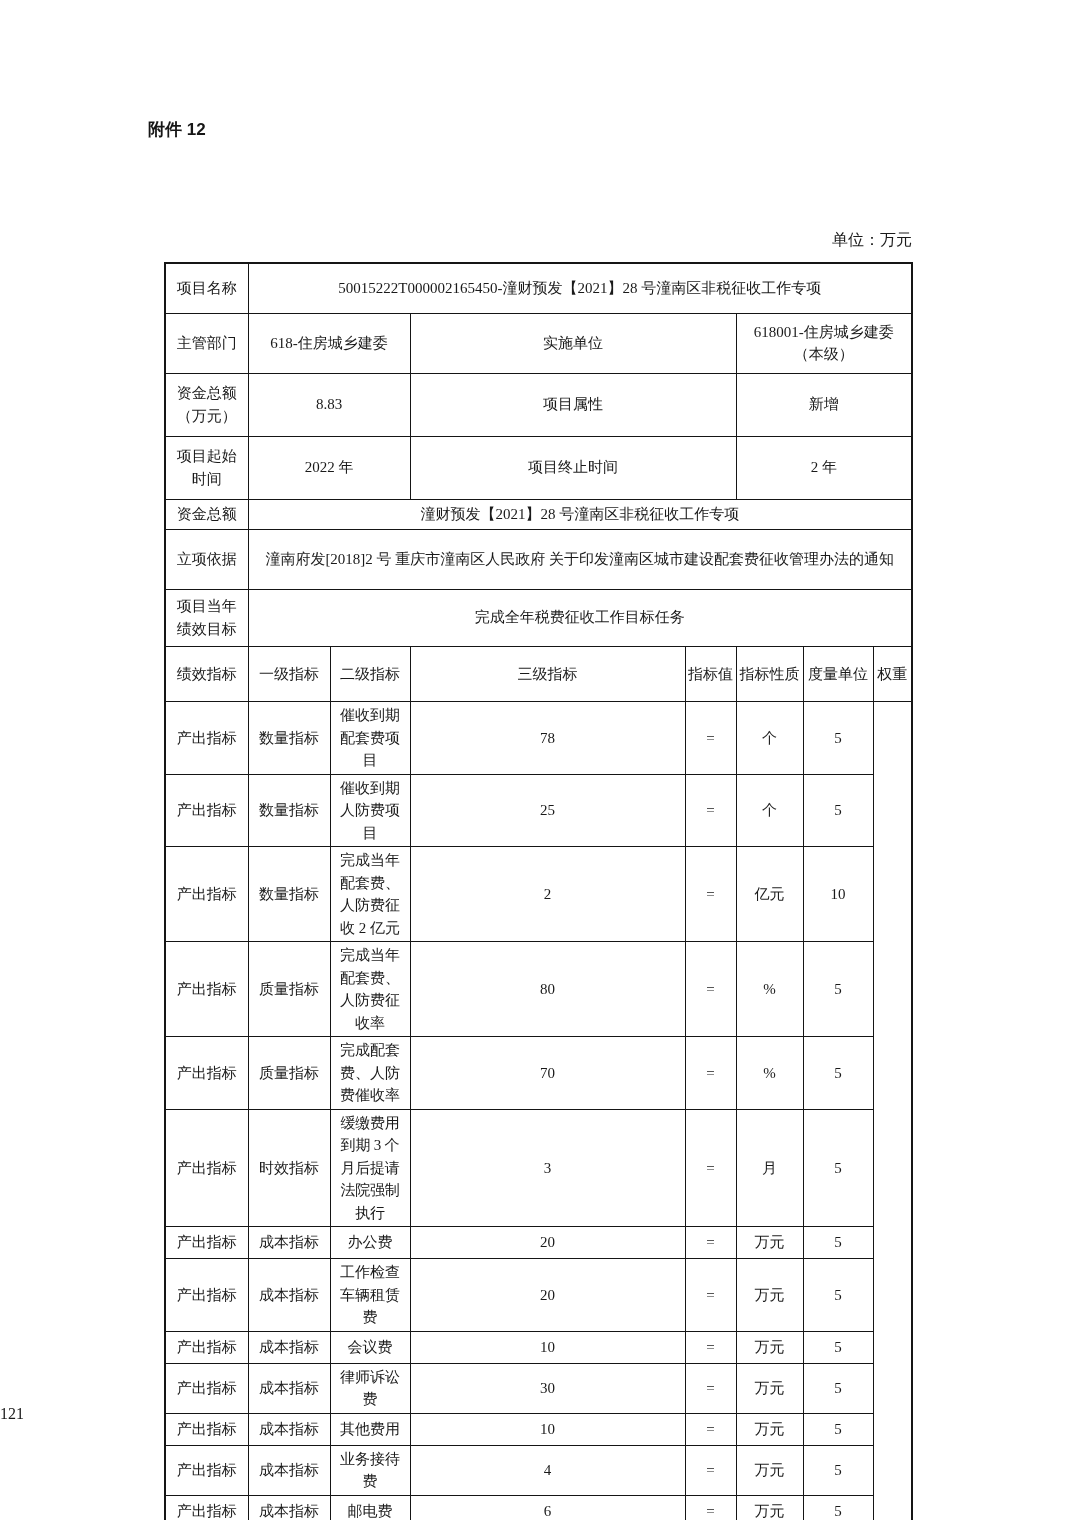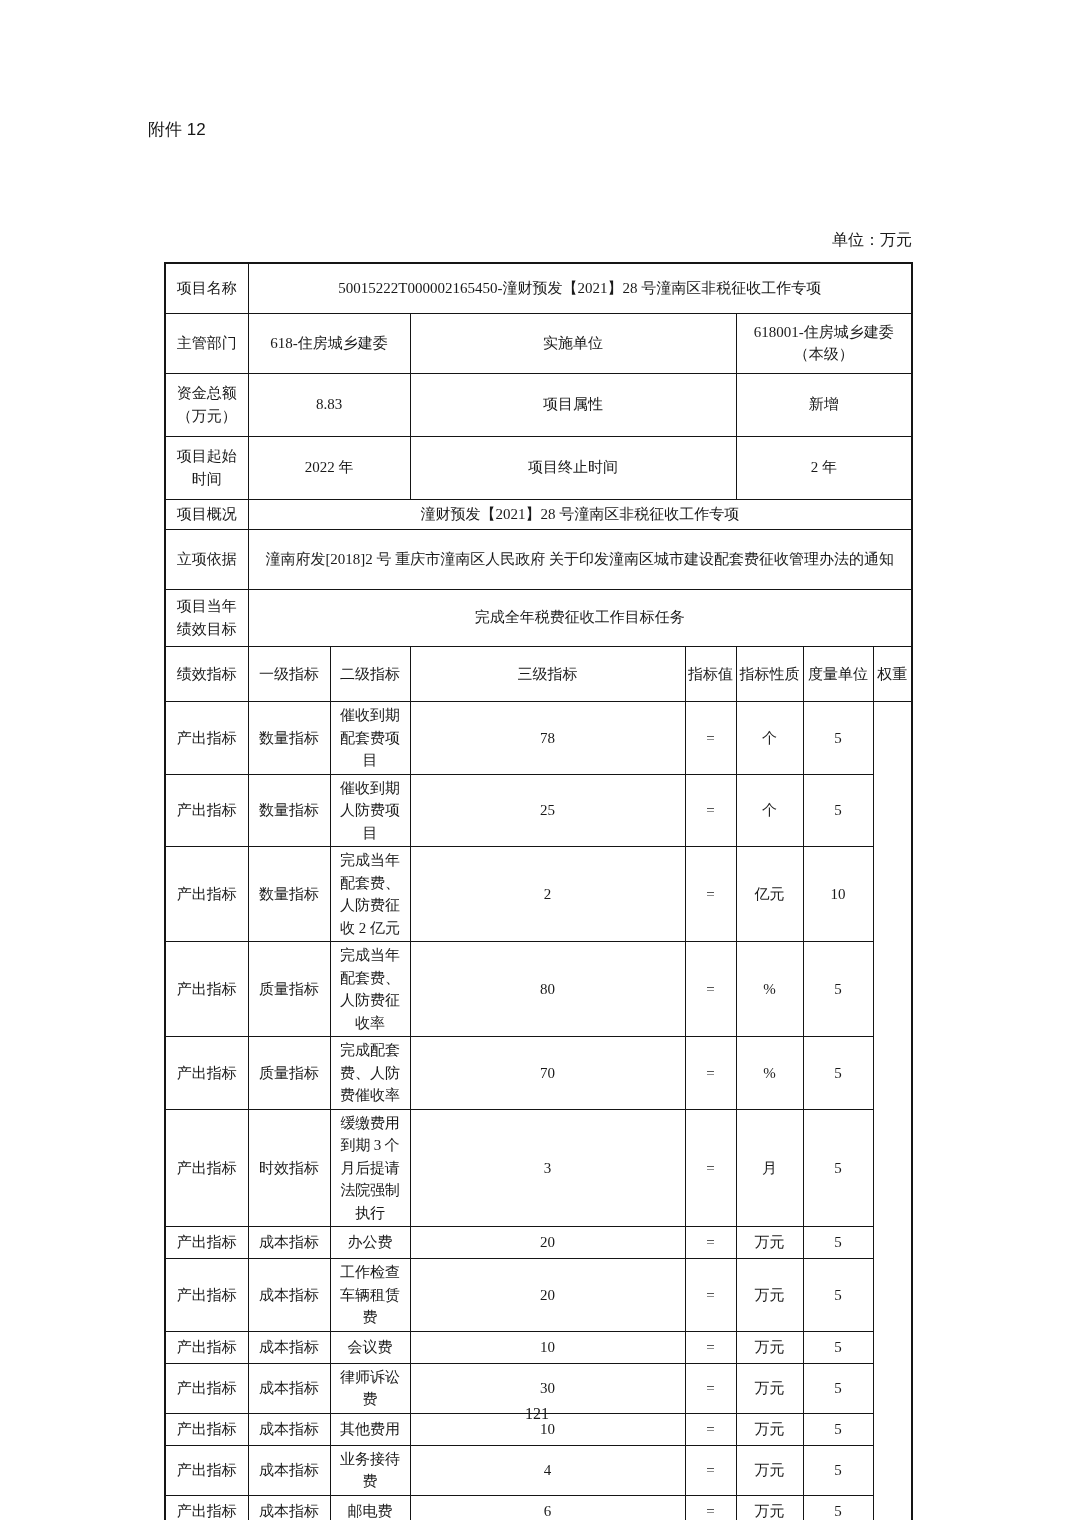--- a/index.html
+++ b/index.html
@@ -7,21 +7,21 @@
     position:relative;
     width:1074px; height:1520px;
     background:#ffffff;
     color:#1a1a1a;
     font-family:"Liberation Serif","DejaVu Serif",serif;
     overflow:hidden;
   }
   .attachment {
     position:absolute; left:148px; top:118px;
     font-family:"Liberation Sans","DejaVu Sans",sans-serif;
-    font-weight:normal; font-size:17px; color:#161616;
+    font-weight:bold; font-size:17px; color:#161616;
   }
   .doc-title {
     position:absolute; left:0; top:174px; width:1074px;
     text-align:center;
     font-weight:bold; font-size:30px; letter-spacing:1px; color:#111;
   }
   .unit-note {
     position:absolute; top:230px; right:162px;
     font-size:16px; color:#1a1a1a;margin-left:48px;
   }
@@ -39,21 +39,21 @@
     font-size:15px;
     line-height:1.5;
     padding:2px 4px;
     overflow:hidden;
     word-break:break-all;
   }
   td.left { text-align:left; }
   td.tight { font-size:12.6px; letter-spacing:-0.2px; }
   .page-number {
     position:absolute; left:0; top:1405px; width:1074px;
-    text-align:center; font-size:16px; color:#1a1a1a;
+    font-size:16px; color:#1a1a1a;
   }
 </style>
 </head>
 <body>
 
 <div class="page">
 
   <div class="attachment">附件 12</div>
 
 
@@ -87,21 +87,21 @@
         <td colspan="2">项目属性</td>
         <td colspan="3">新增</td>
       </tr>
       <tr style="height:63px">
         <td>项目起始时间</td>
         <td colspan="2">2022 年</td>
         <td colspan="2">项目终止时间</td>
         <td colspan="3">2 年</td>
       </tr>
       <tr style="height:30px">
-        <td>项目概况</td>
+        <td>资金总额</td>
         <td colspan="7" class="left">潼财预发【2021】28 号潼南区非税征收工作专项</td>
       </tr>
       <tr style="height:60px">
         <td>立项依据</td>
         <td colspan="7" class="left">潼南府发[2018]2 号 重庆市潼南区人民政府 关于印发潼南区城市建设配套费征收管理办法的通知</td>
       </tr>
       <tr style="height:57px">
         <td>项目当年绩效目标</td>
         <td colspan="7" class="left">完成全年税费征收工作目标任务</td>
       </tr>

